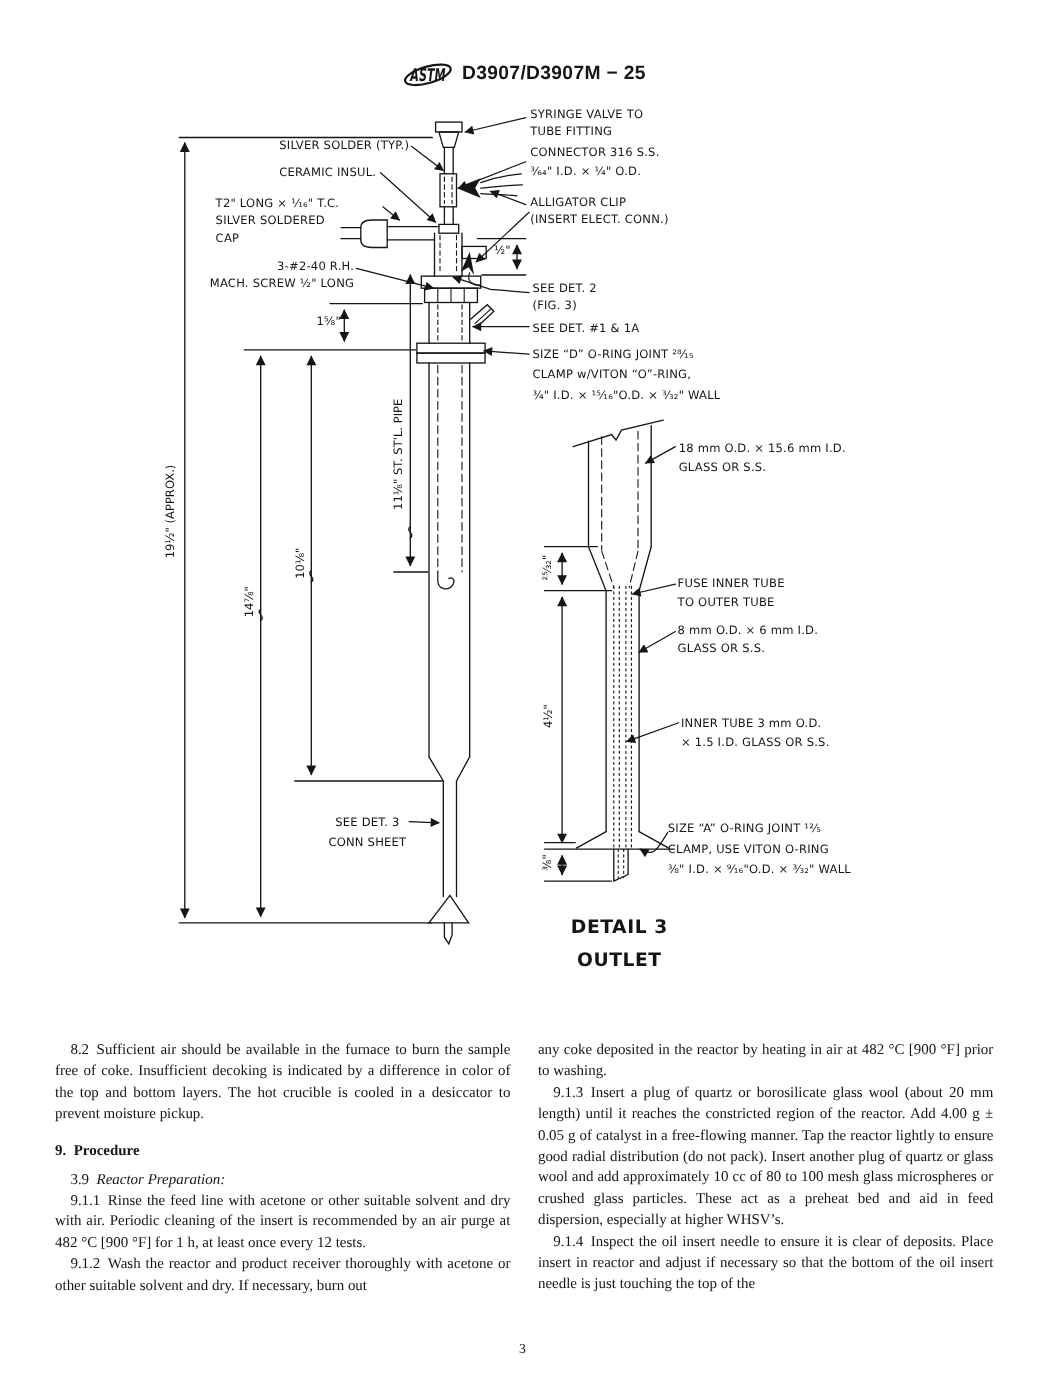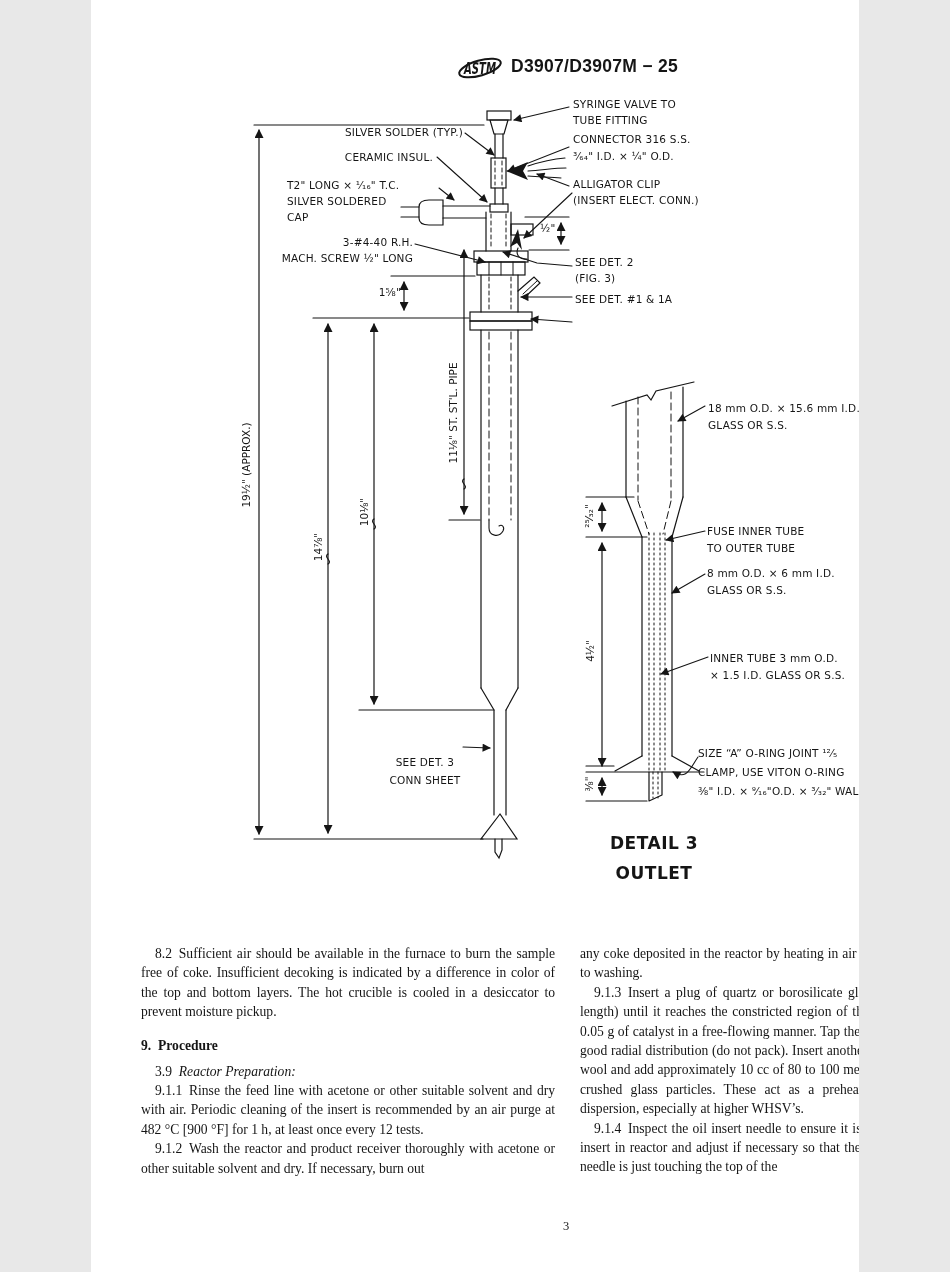--- a/index.html
+++ b/index.html
@@ -1,28 +1,28 @@
 <!DOCTYPE html>
 <html><head>
 <meta charset="utf-8">
 <style>
   html,body{margin:0;padding:0;background:#e8e8e8;}
-  #page{position:relative;width:768px;height:1272px;background:#ffffff;margin:0 auto;
+  #page{position:relative;width:950px;height:1272px;background:#ffffff;margin:0 auto;
         font-family:"DejaVu Sans",sans-serif;color:#151515;overflow:hidden;}
   
   #hdr{position:absolute;left:0;top:0;width:950px;height:95px;}
   #logo{position:absolute;left:366px;top:45px;}
   #doctitle{position:absolute;left:420px;top:55px;font:bold 17.5px/22px "Liberation Sans",sans-serif;letter-spacing:.3px;}
   
   #fig{position:absolute;left:0;top:0;width:950px;height:920px;}
   #linework{position:absolute;left:0;top:0;}
   .lbl{position:absolute;font:10.5px/16px "DejaVu Sans",sans-serif;letter-spacing:.2px;white-space:nowrap;}
   .lbl div{white-space:nowrap;}
   .r{text-align:right;}
-  .c{text-align:center;margin-top:14px;}
+  .c{text-align:center;}
   .lh17 div{line-height:17px;}
   .lh18 div{line-height:18px;}
   .lh19 div{line-height:19px;}
   .rot{position:absolute;font:10.5px/12px "DejaVu Sans",sans-serif;white-space:nowrap;
        transform:translate(-50%,-50%) rotate(-90deg);}
   #detailhead{position:absolute;left:463px;top:828px;width:200px;text-align:center;
               font:bold 17px/30px "DejaVu Sans",sans-serif;letter-spacing:.5px;}
   #figcap{position:absolute;left:0;top:886px;width:950px;text-align:center;
           font:bold 12.5px/16px "Liberation Sans",sans-serif;}
   
@@ -185,32 +185,37 @@
     </div>
     <div class="lbl" style="left:196px;top:177px">
       <div>T2" LONG × ¹⁄₁₆" T.C.</div>
       <div>SILVER SOLDERED</div>
       <div>CAP</div>
     </div>
     <div class="lbl" style="left:449px;top:220px">
       <div>½"</div>
     </div>
     <div class="lbl r" style="left:130px;top:234px;width:192px">
-      <div>3-#4-40 R.H.</div>
+      <div>3-#2-40 R.H.</div>
       <div>MACH. SCREW ½" LONG</div>
     </div>
     <div class="lbl" style="left:484px;top:254px">
       <div>SEE DET. 2</div>
       <div>(FIG. 3)</div>
     </div>
     <div class="lbl r" style="left:284px;top:284px;width:26px">
       <div>1⅝"</div>
     </div>
     <div class="lbl" style="left:484px;top:291px">
       <div>SEE DET. #1 &amp; 1A</div>
+    </div>
+    <div class="lbl lh19" style="left:484px;top:313px">
+      <div>SIZE “D” O-RING JOINT ²⁸⁄₁₅</div>
+      <div>CLAMP w/VITON “O”-RING,</div>
+      <div>¾" I.D. × ¹⁵⁄₁₆"O.D. × ³⁄₃₂" WALL</div>
     </div>
     <div class="lbl c lh18" style="left:296px;top:739px;width:76px">
       <div>SEE DET. 3</div>
       <div>CONN SHEET</div>
     </div>
 
     <div class="rot" style="left:155px;top:465px">19½" (APPROX.)</div>
     <div class="rot" style="left:227px;top:547px">14⅞"</div>
     <div class="rot" style="left:273px;top:512px">10⅛"</div>
     <div class="rot" style="left:362px;top:413px">11⅛" ST. ST'L. PIPE</div>

